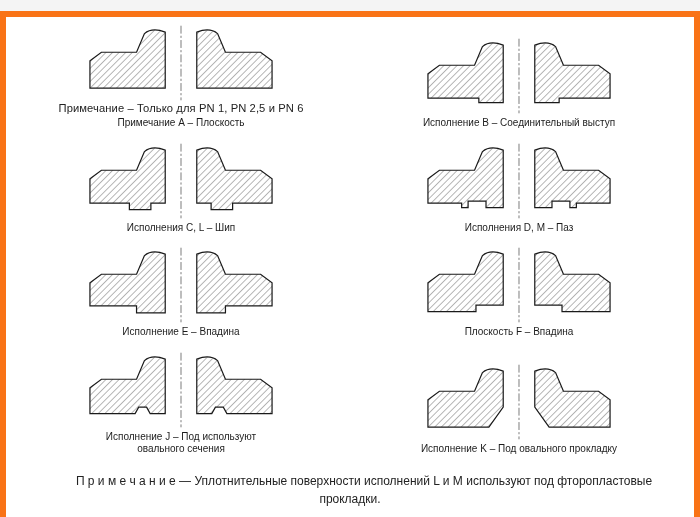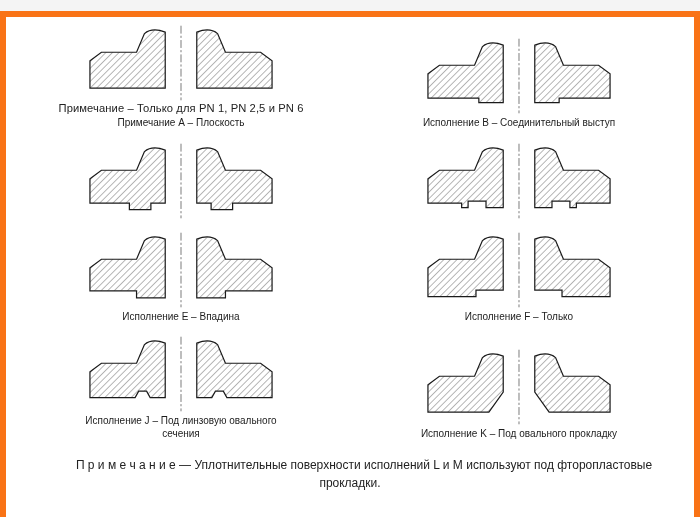--- a/index.html
+++ b/index.html
@@ -81,35 +81,37 @@
             <defs>
               <pattern id="hatch2" width="6.5" height="6.5" patternUnits="userSpaceOnUse" patternTransform="rotate(45)">
                 <line x1="0" y1="0" x2="0" y2="6.5" stroke="#4a4a4a" stroke-width="1.1"></line>
               </pattern>
             </defs>
             <path d="M 172,10 Q 190,3 201,12 L 212,38 L 261,38 L 277,50 L 277,84 L 222,84 L 222,93 L 192,93 L 192,84 L 172,84 Z" fill="url(#hatch2)" stroke="#1a1a1a" stroke-width="1.7" stroke-linejoin="miter"></path>
             <path d="M 128,10 Q 110,3 99,12 L 88,38 L 39,38 L 23,50 L 23,84 L 78,84 L 78,93 L 108,93 L 108,84 L 128,84 Z" fill="url(#hatch2)" stroke="#1a1a1a" stroke-width="1.7" stroke-linejoin="miter"></path>
             <line x1="150" y1="1" x2="150" y2="105" stroke="#333333" stroke-width="0.9" stroke-dasharray="11 3 3 3"></line>
           </svg>
         </div>
+      <figcaption class="caption">Исполнения C, L – Шип</figcaption>
     </figure>
 
     <figure class="cell">
       <div class="drawing">
           <svg viewBox="0 0 300 106" preserveAspectRatio="xMidYMid meet" role="img">
             <defs>
               <pattern id="hatch3" width="6.5" height="6.5" patternUnits="userSpaceOnUse" patternTransform="rotate(45)">
                 <line x1="0" y1="0" x2="0" y2="6.5" stroke="#4a4a4a" stroke-width="1.1"></line>
               </pattern>
             </defs>
             <path d="M 172,10 Q 190,3 201,12 L 212,38 L 261,38 L 277,50 L 277,84 L 230,84 L 230,90 L 221,90 L 221,81 L 196,81 L 196,90 L 172,90 Z" fill="url(#hatch3)" stroke="#1a1a1a" stroke-width="1.7" stroke-linejoin="miter"></path>
             <path d="M 128,10 Q 110,3 99,12 L 88,38 L 39,38 L 23,50 L 23,84 L 70,84 L 70,90 L 79,90 L 79,81 L 104,81 L 104,90 L 128,90 Z" fill="url(#hatch3)" stroke="#1a1a1a" stroke-width="1.7" stroke-linejoin="miter"></path>
             <line x1="150" y1="1" x2="150" y2="105" stroke="#333333" stroke-width="0.9" stroke-dasharray="11 3 3 3"></line>
           </svg>
         </div>
+      <figcaption class="caption">Исполнения D, M – Паз</figcaption>
     </figure>
 
     <figure class="cell">
       <div class="drawing">
           <svg viewBox="0 0 300 106" preserveAspectRatio="xMidYMid meet" role="img">
             <defs>
               <pattern id="hatch4" width="6.5" height="6.5" patternUnits="userSpaceOnUse" patternTransform="rotate(45)">
                 <line x1="0" y1="0" x2="0" y2="6.5" stroke="#4a4a4a" stroke-width="1.1"></line>
               </pattern>
             </defs>
@@ -127,37 +129,37 @@
             <defs>
               <pattern id="hatch5" width="6.5" height="6.5" patternUnits="userSpaceOnUse" patternTransform="rotate(45)">
                 <line x1="0" y1="0" x2="0" y2="6.5" stroke="#4a4a4a" stroke-width="1.1"></line>
               </pattern>
             </defs>
             <path d="M 172,10 Q 190,3 201,12 L 212,38 L 261,38 L 277,50 L 277,90 L 210,90 L 210,81 L 172,81 Z" fill="url(#hatch5)" stroke="#1a1a1a" stroke-width="1.7" stroke-linejoin="miter"></path>
             <path d="M 128,10 Q 110,3 99,12 L 88,38 L 39,38 L 23,50 L 23,90 L 90,90 L 90,81 L 128,81 Z" fill="url(#hatch5)" stroke="#1a1a1a" stroke-width="1.7" stroke-linejoin="miter"></path>
             <line x1="150" y1="1" x2="150" y2="105" stroke="#333333" stroke-width="0.9" stroke-dasharray="11 3 3 3"></line>
           </svg>
         </div>
-      <figcaption class="caption">Исполнение F – Только</figcaption>
+      <figcaption class="caption">Плоскость F – Впадина</figcaption>
     </figure>
 
     <figure class="cell">
       <div class="drawing">
           <svg viewBox="0 0 300 106" preserveAspectRatio="xMidYMid meet" role="img">
             <defs>
               <pattern id="hatch6" width="6.5" height="6.5" patternUnits="userSpaceOnUse" patternTransform="rotate(45)">
                 <line x1="0" y1="0" x2="0" y2="6.5" stroke="#4a4a4a" stroke-width="1.1"></line>
               </pattern>
             </defs>
             <path d="M 172,10 Q 190,3 201,12 L 212,38 L 261,38 L 277,50 L 277,86 L 214,86 L 209,77 L 198,77 L 193,86 L 172,86 Z" fill="url(#hatch6)" stroke="#1a1a1a" stroke-width="1.7" stroke-linejoin="miter"></path>
             <path d="M 128,10 Q 110,3 99,12 L 88,38 L 39,38 L 23,50 L 23,86 L 86,86 L 91,77 L 102,77 L 107,86 L 128,86 Z" fill="url(#hatch6)" stroke="#1a1a1a" stroke-width="1.7" stroke-linejoin="miter"></path>
             <line x1="150" y1="1" x2="150" y2="105" stroke="#333333" stroke-width="0.9" stroke-dasharray="11 3 3 3"></line>
           </svg>
         </div>
-      <figcaption class="caption w2">Исполнение J – Под линзовую овального сечения</figcaption>
+      <figcaption class="caption w2">Исполнение J – Под используют овального сечения</figcaption>
     </figure>
 
     <figure class="cell">
       <div class="drawing">
           <svg viewBox="0 0 300 106" preserveAspectRatio="xMidYMid meet" role="img">
             <defs>
               <pattern id="hatch7" width="6.5" height="6.5" patternUnits="userSpaceOnUse" patternTransform="rotate(45)">
                 <line x1="0" y1="0" x2="0" y2="6.5" stroke="#4a4a4a" stroke-width="1.1"></line>
               </pattern>
             </defs>

